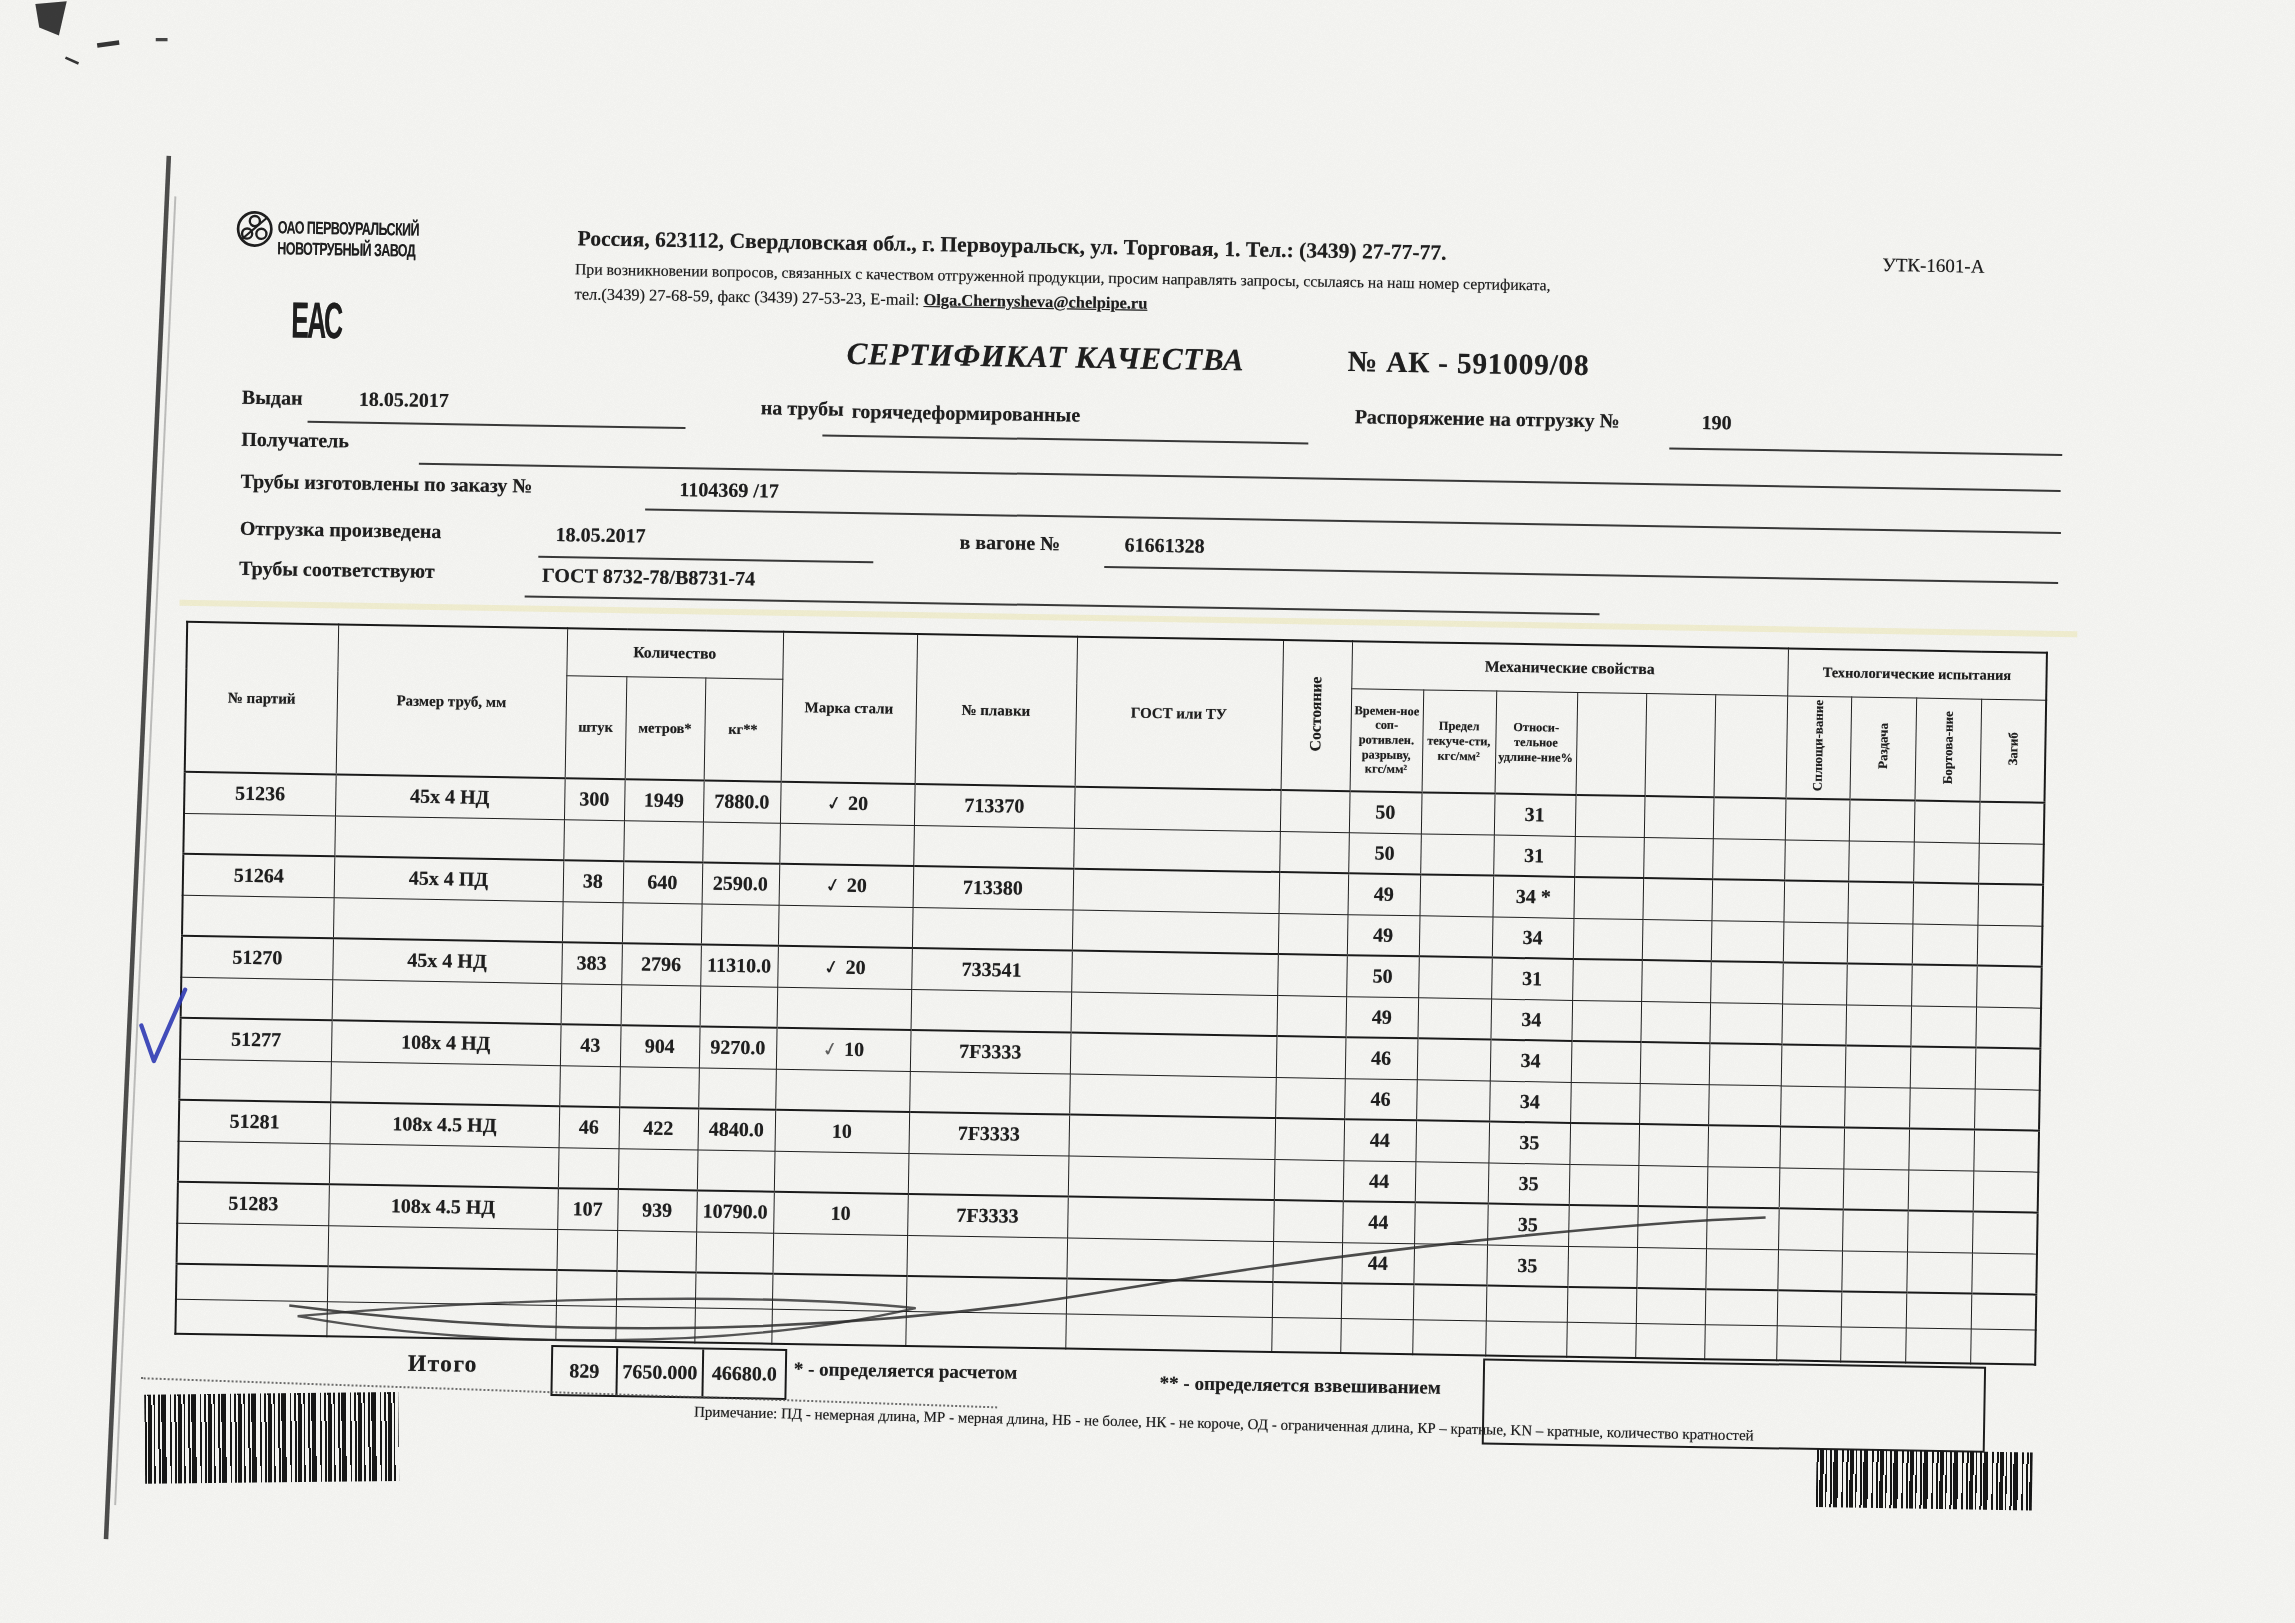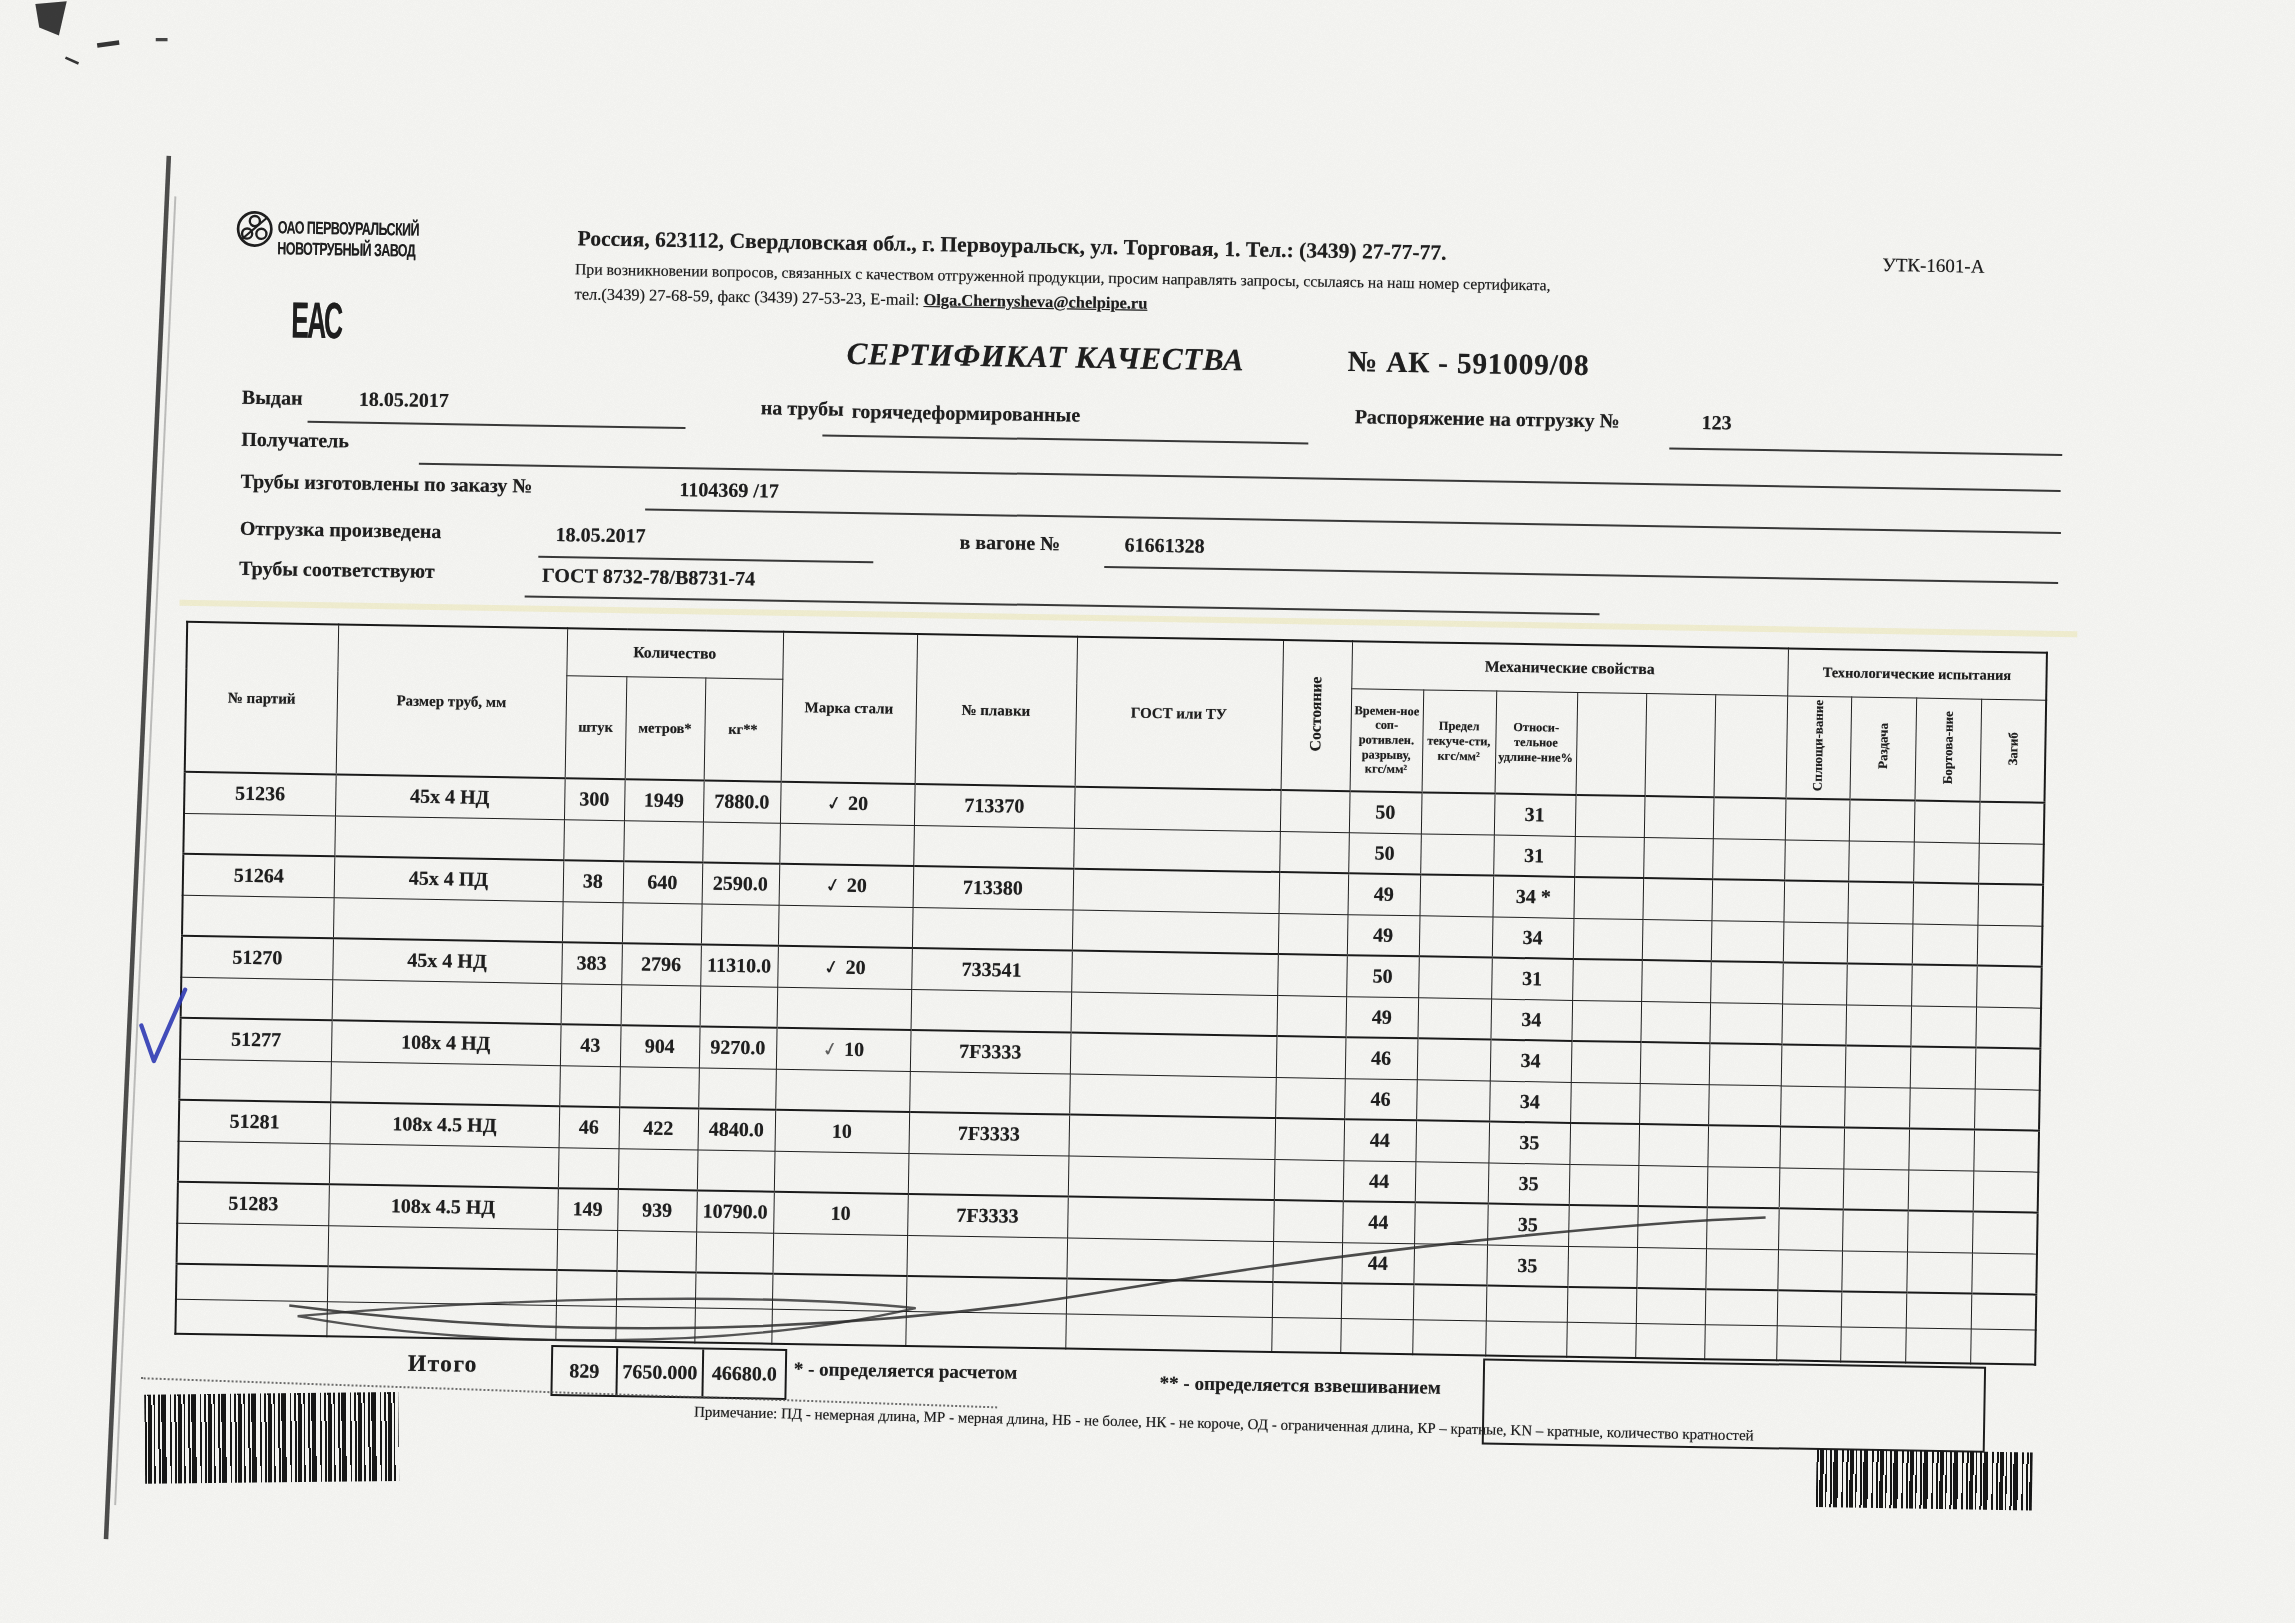--- a/index.html
+++ b/index.html
@@ -100,21 +100,21 @@
     <div class="abs title-it ink" style="left:846px;top:325px;">СЕРТИФИКАТ КАЧЕСТВА</div>
     <div class="abs title-no ink" style="left:1347px;top:326px;">№  АК -  591009/08</div>
 
     <div class="abs flabel ink" style="left:242px;top:385px;">Выдан</div>
     <div class="abs fval ink" style="left:359px;top:385px;">18.05.2017</div>
     <div class="fline" style="left:308px;top:419px;width:378px;"></div>
     <div class="abs flabel ink" style="left:761px;top:387px;">на трубы</div>
     <div class="abs fval ink" style="left:852px;top:389px;">горячедеформированные</div>
     <div class="fline" style="left:823px;top:424px;width:486px;"></div>
     <div class="abs flabel ink" style="left:1355px;top:386px;">Распоряжение на отгрузку №</div>
-    <div class="abs fval ink" style="left:1702px;top:386px;">123</div>
+    <div class="abs fval ink" style="left:1702px;top:386px;">190</div>
     <div class="fline" style="left:1670px;top:423px;width:393px;"></div>
 
     <div class="abs flabel ink" style="left:242px;top:427px;">Получатель</div>
     <div class="fline" style="left:420px;top:459px;width:1642px;"></div>
 
     <div class="abs flabel ink" style="left:242px;top:469px;">Трубы изготовлены по заказу №</div>
     <div class="abs fval ink" style="left:681px;top:470px;">1104369  /17</div>
     <div class="fline" style="left:647px;top:501px;width:1416px;"></div>
 
     <div class="abs flabel ink" style="left:242px;top:516px;">Отгрузка произведена</div>
@@ -389,21 +389,21 @@
             <td></td>
         <td></td>
             <td></td>
             <td></td>
             <td></td>
       </tr>
 
       <tr class="bst" style="height:41px;">
         <td class="c">51283</td>
         <td class="c">108х 4.5 НД</td>
-        <td class="c">149</td>
+        <td class="c">107</td>
         <td class="c">939</td>
         <td class="c">10790.0</td>
         <td class="c"><span>10</span></td>
         <td class="c">7F3333</td>
         <td></td>
             <td></td>
         <td class="c">44</td>
         <td></td>
         <td class="c">35</td>
         <td></td>

